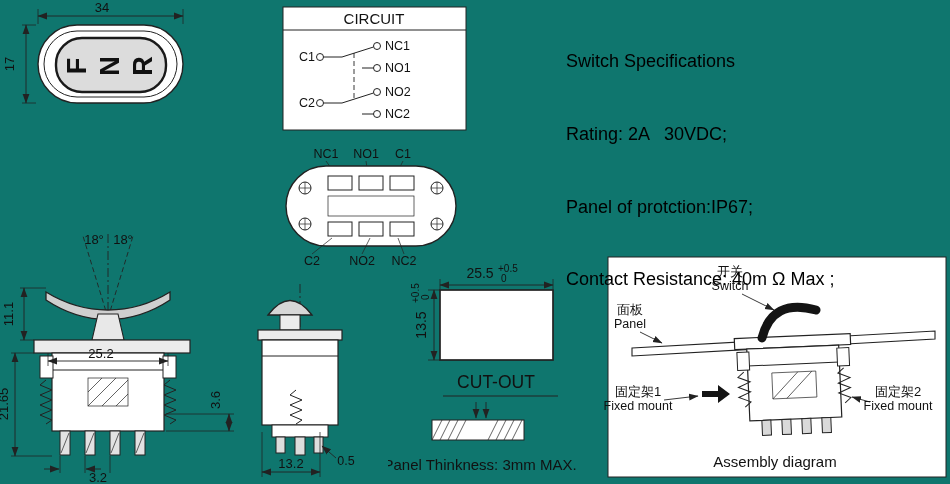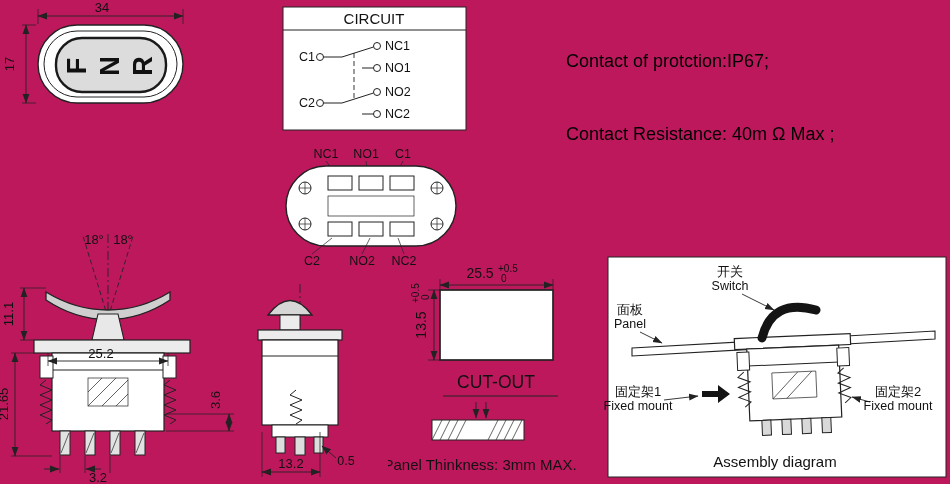--- a/index.html
+++ b/index.html
@@ -1,18 +1,18 @@
 <!DOCTYPE html>
 <html><head>
 <meta charset="utf-8">
 <style>
   *{margin:0;padding:0;box-sizing:border-box}
   html,body{background:#fff}
   body{width:950px;height:484px;font-family:"Liberation Sans",sans-serif}
-  .page{position:relative;width:950px;height:484px;background:#be185d;overflow:hidden}
+  .page{position:relative;width:950px;height:484px;background:#0f766e;overflow:hidden}
   .abs{position:absolute}
   svg text{font-family:"Liberation Sans",sans-serif;fill:#111}
   .ln{stroke:#222;stroke-width:1.4;fill:none}
   .ln2{stroke:#222;stroke-width:1;fill:none}
   .fw{fill:#fff}
   .dim{stroke:#222;stroke-width:0.9;fill:none}
   .ext{stroke:#222;stroke-width:0.75;fill:none}
   .thin{stroke:#222;stroke-width:0.7;fill:none}
   .dash{stroke:#222;stroke-width:0.9;stroke-dasharray:5 3;fill:none}
   .dashdot{stroke:#222;stroke-width:0.9;stroke-dasharray:9 3 2 3;fill:none}
@@ -305,19 +305,21 @@
     <text x="28" y="62" class="t13 mid">面板</text>
     <text x="28" y="76" class="t12 mid">Panel</text>
     <text x="36" y="144" class="t13 mid">固定架1</text>
     <text x="36" y="158" class="t12 mid">Fixed mount</text>
     <text x="296" y="144" class="t13 mid">固定架2</text>
     <text x="296" y="158" class="t12 mid">Fixed mount</text>
     <text x="173" y="215" class="t15 mid">Assembly diagram</text>
   </svg>
 
   <div class="specs">
-    <div>Contact of protction:IP67;</div>
+    <div>Switch Specifications</div>
+    <div>Rating: 2A   30VDC;</div>
+    <div>Panel of protction:IP67;</div>
     <div>Contact Resistance: 40m Ω Max ;</div>
     
     
   </div>
 
 </div>
 
 </body></html>

